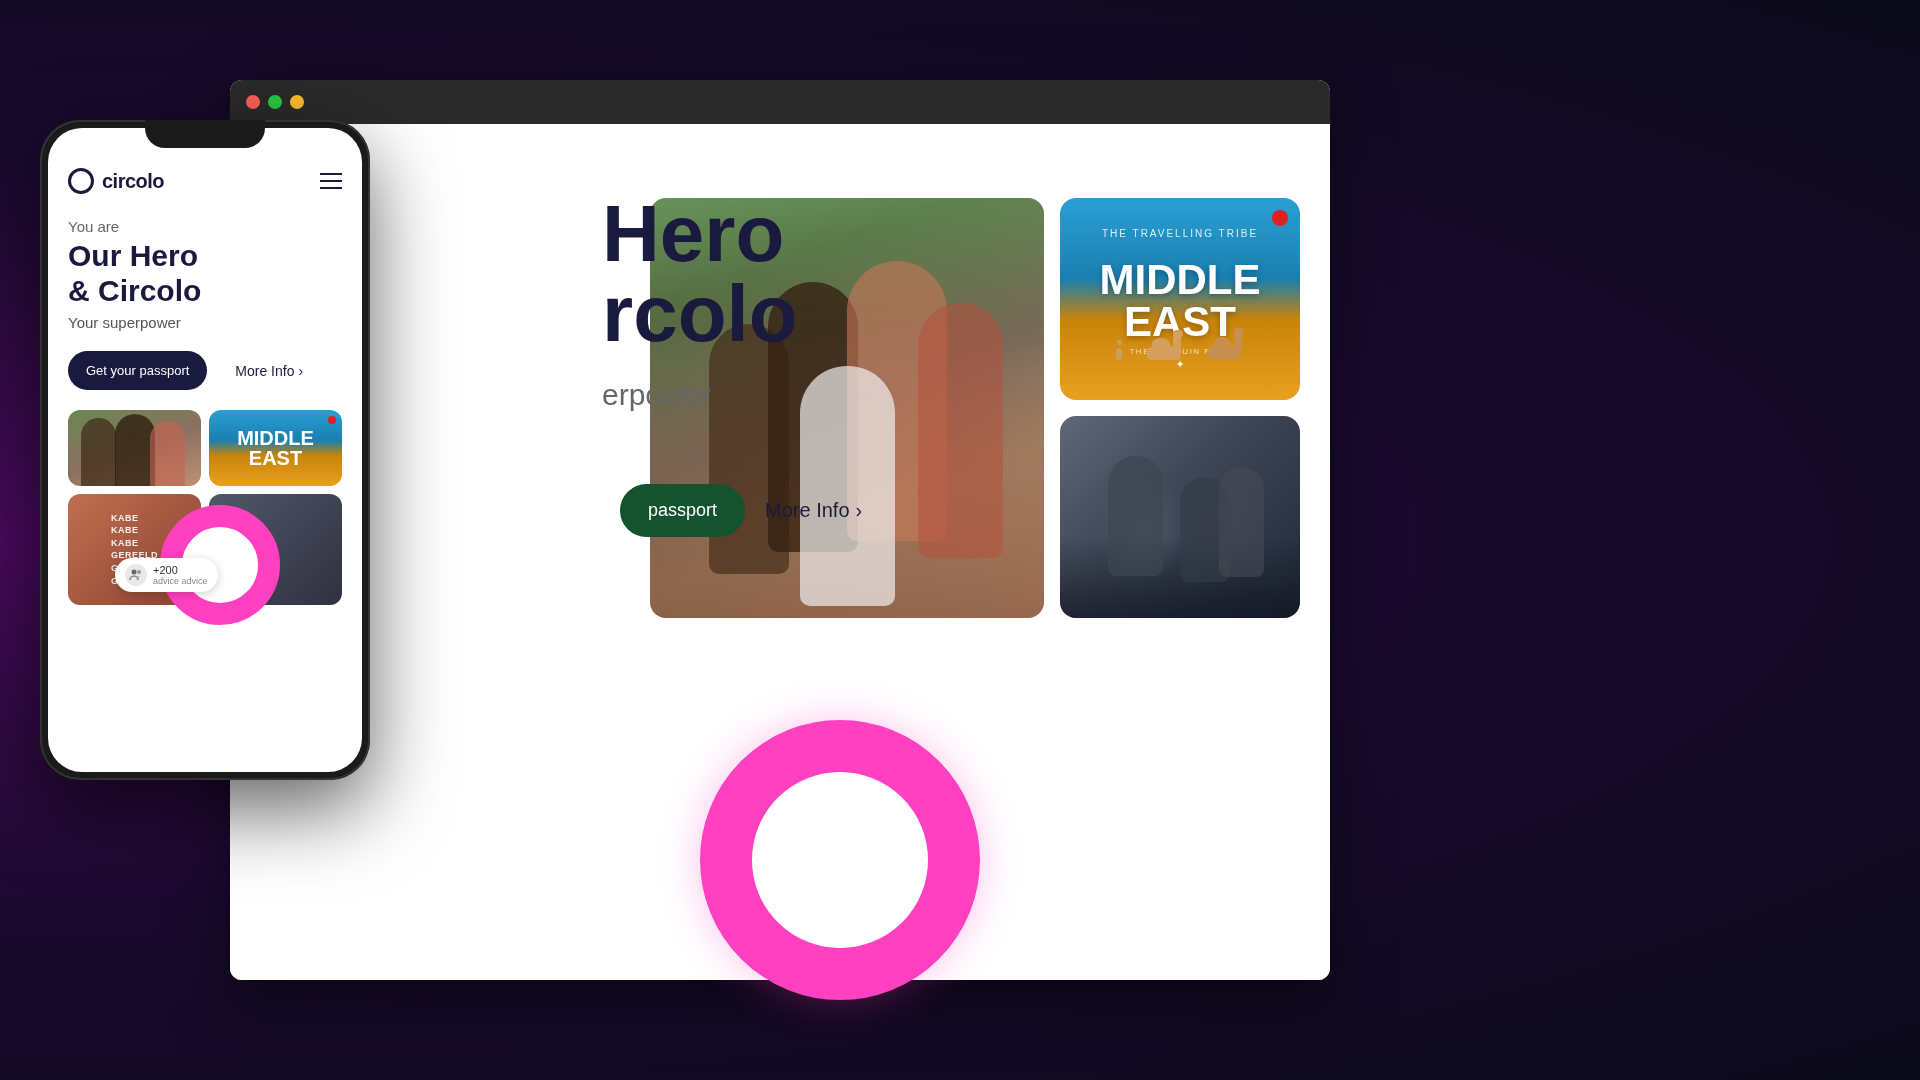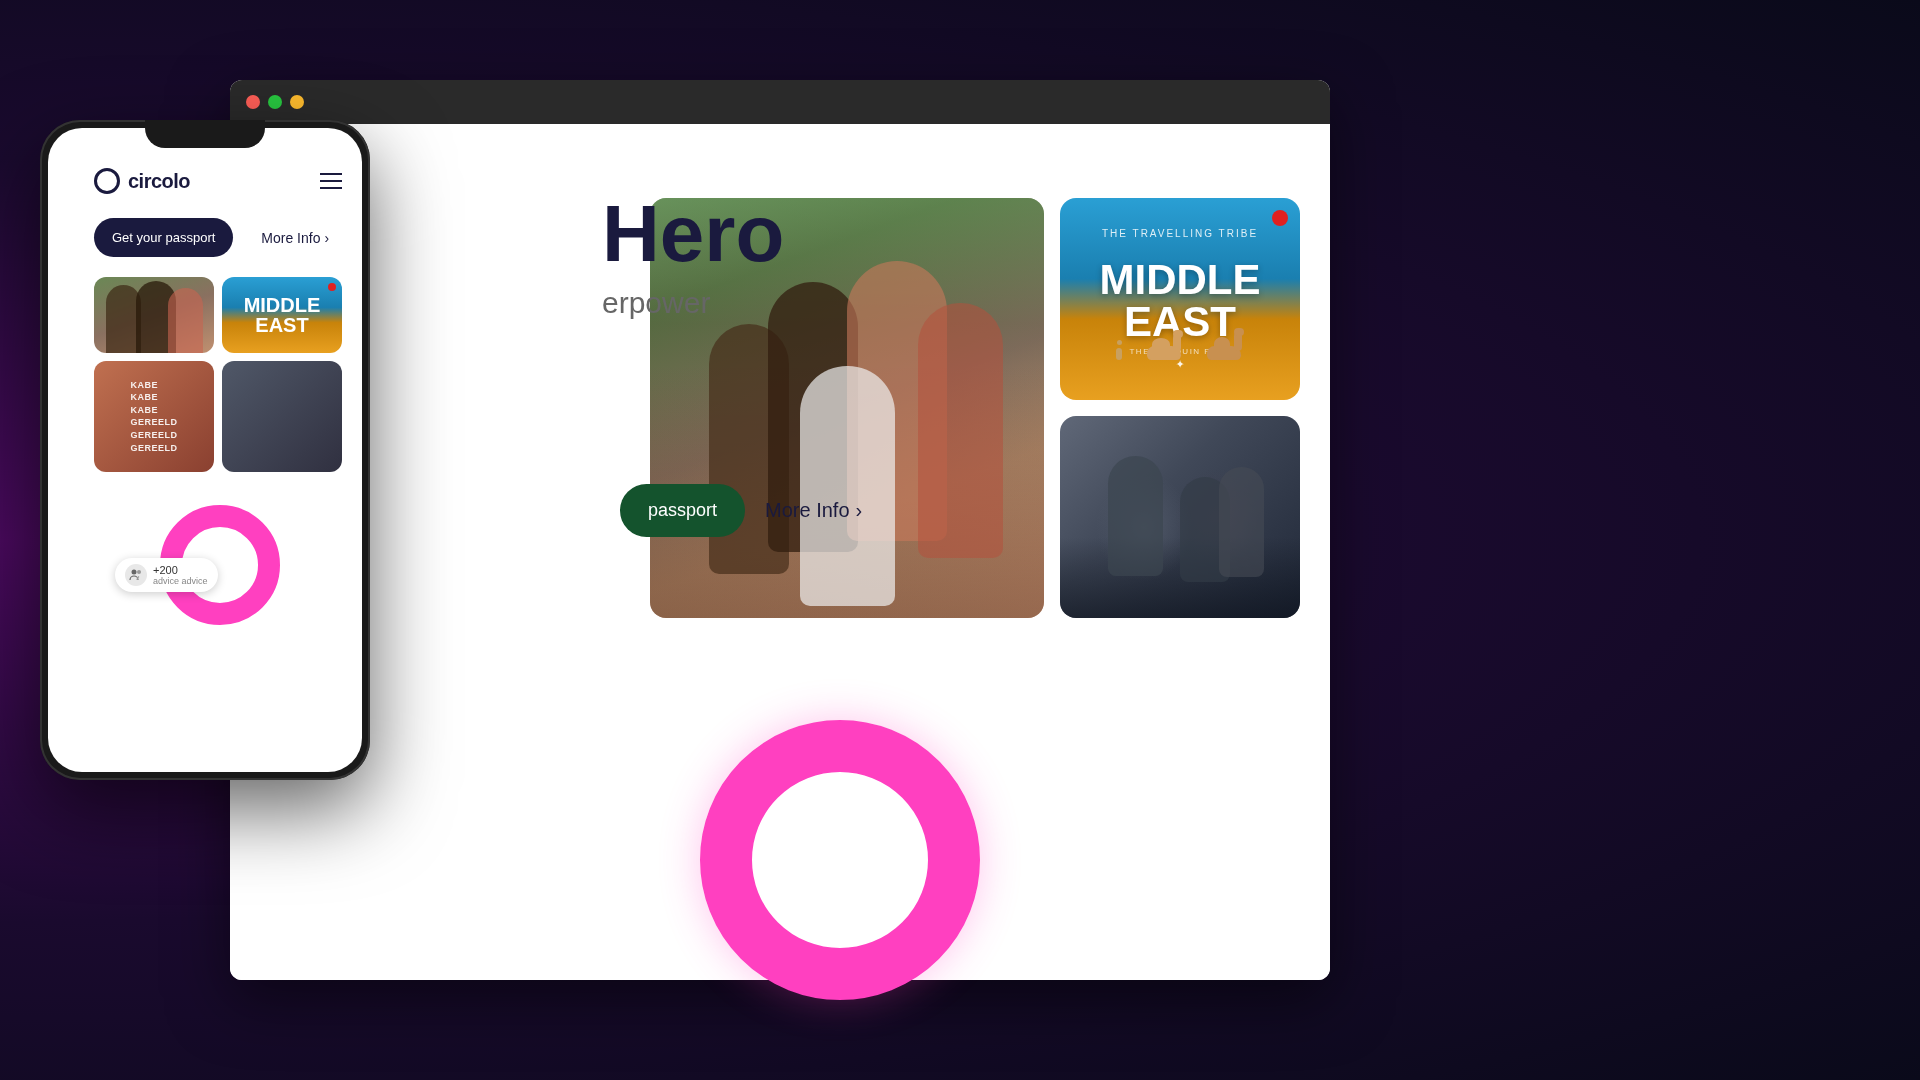--- a/index.html
+++ b/index.html
@@ -170,21 +170,20 @@
 
     .phone-screen {
       position: absolute;
       top: 8px;
       left: 8px;
       right: 8px;
       bottom: 8px;
       background: #ffffff;
       border-radius: 34px;
       overflow: hidden;
-      padding-left: 26px;
     }
 
     .phone-content {
       padding: 40px 20px 20px;
       height: 100%;
       overflow: hidden;
     }
 
     
     .phone-nav {
@@ -384,21 +383,21 @@
     .hero-partial {
       font-size: 80px;
       font-weight: 700;
       color: #1a1a3e;
       line-height: 1;
     }
 
     .hero-partial-sub {
       font-size: 30px;
       color: #666;
-      margin-top: 12px;
+      margin-top: 24px;
     }
 
     .cta-area-browser {
       position: absolute;
       left: 390px;
       top: 360px;
       display: flex;
       align-items: center;
       gap: 20px;
       z-index: 1;
@@ -415,20 +414,21 @@
     <button class="browser-btn maximize"></button>
     <button class="browser-btn minimize"></button>
   </div>
 
   <div class="browser-content">
 
     <div style="position:relative; width:100%; height:100%;">
 
       <div class="browser-hero-section">
         <div class="hero-partial">Hero</div>
+        <div class="hero-partial">rcolo</div>
         <div class="hero-partial-sub">erpower</div>
       </div>
 
       <div class="cta-area-browser">
         <button class="btn-passport-browser">passport</button>
         <div class="more-info-browser">
           <span>More Info</span>
           <span>›</span>
         </div>
       </div>
@@ -511,20 +511,28 @@
           <div class="logo-circle"></div>
           <span class="logo-text">circolo</span>
         </div>
         <div class="hamburger">
           <span></span>
           <span></span>
           <span></span>
         </div>
       </div>
 
+      <div class="phone-hero">
+        <div class="phone-you-are">You are</div>
+        <div class="phone-hero-title">
+          <span>Our Hero</span><br>
+          <span>&amp; Circolo</span>
+        </div>
+        <div class="phone-superpower">Your superpower</div>
+      </div>
 
       <div class="phone-cta">
         <button class="btn-get-passport">Get your passport</button>
         <div class="more-info-phone">
           <span>More Info</span>
           <span>›</span>
         </div>
       </div>
 
       <div class="phone-grid">

